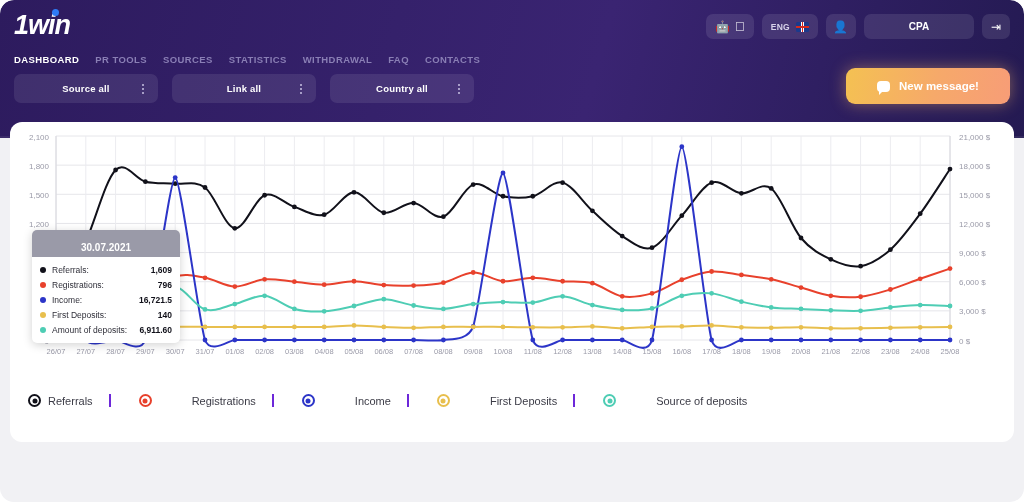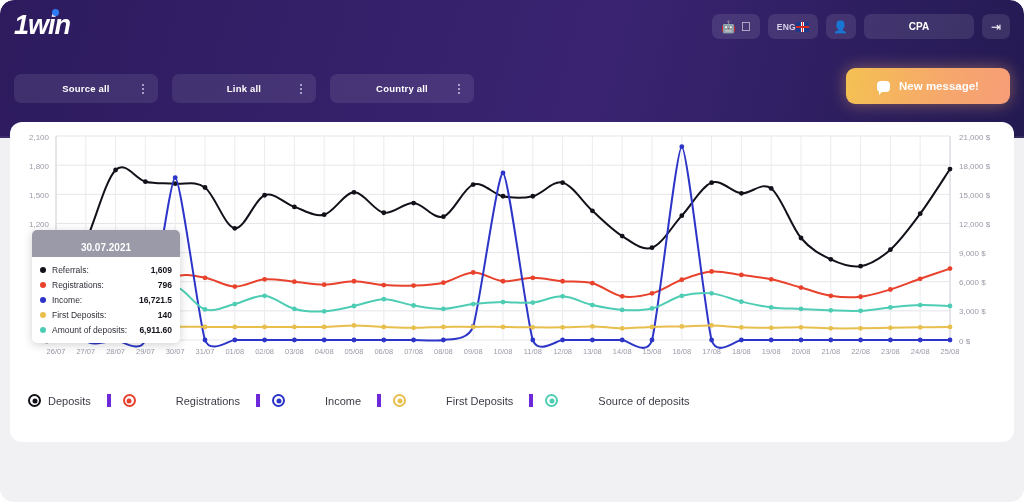--- a/index.html
+++ b/index.html
@@ -53,21 +53,21 @@
   .nav-item.active { color: #ffffff; }
 
   .topright {
     position: absolute; right: 14px; top: 14px;
     display: flex; align-items: center; gap: 8px;
   }
   .pill {
     height: 25px; border-radius: 7px;
     background: rgba(255,255,255,0.10);
     display: flex; align-items: center; justify-content: center;
-    gap: 0; padding: 0 9px; cursor: pointer;
+    gap: 6px; padding: 0 9px; cursor: pointer;
   }
   .pill.store { gap: 5px; }
   .ic-android { font-size: 12px; color: #9ccc4f; line-height: 1; }
   .ic-apple { font-size: 13px; color: #ffffff; line-height: 1; }
   .lang-txt { font-size: 8.5px; font-weight: bold; color: #d8d3ea; letter-spacing: .3px; }
   .flag {
     width: 13px; height: 10px; border-radius: 1.5px; position: relative;
     background: #1b3a8c; overflow: hidden; flex: none;
   }
   .flag:before {
@@ -144,21 +144,21 @@
 
   
   .legend {
     position: absolute; left: 18px; top: 272px;
     display: flex; align-items: center; gap: 0px;
   }
   .legend-item {
     display: flex; align-items: center; gap: 7px;
     padding: 0 16px 0 0; cursor: pointer;
   }
-  .legend-item + .legend-item { padding-left: 12px; border-left: 4px solid #6d28d9; gap: 40px; }
+  .legend-item + .legend-item { padding-left: 28px; border-left: 2px solid #6d28d9; gap: 40px; }
   .lg-ring {
     width: 13px; height: 13px; border-radius: 50%;
     border: 2px solid currentColor; position: relative; flex: none;
   }
   .lg-ring:after {
     content: ""; position: absolute; left: 50%; top: 50%;
     width: 5px; height: 5px; border-radius: 50%;
     background: currentColor; transform: translate(-50%, -50%);
   }
   .lg-text { font-size: 11px; color: #3b3b46; white-space: nowrap; }
@@ -234,20 +234,29 @@
 
 <div class="app">
 
   <div class="header">
 
     <div class="logo">
       <span>1</span><span>win</span>
       <span class="dot"></span>
     </div>
 
+    <div class="nav">
+      <div class="nav-item active">DASHBOARD</div>
+      <div class="nav-item">PR TOOLS</div>
+      <div class="nav-item">SOURCES</div>
+      <div class="nav-item">STATISTICS</div>
+      <div class="nav-item">WITHDRAWAL</div>
+      <div class="nav-item">FAQ</div>
+      <div class="nav-item">CONTACTS</div>
+    </div>
 
     <div class="topright">
       <div class="pill store">
         <span class="ic-android">🤖</span>
         <span class="ic-apple"></span>
       </div>
       <div class="pill">
         <span class="lang-txt">ENG</span>
         <span class="flag"></span>
       </div>
@@ -579,21 +588,21 @@
           <span class="tt-dot" style="background:#4ecdb4"></span>
           <span class="tt-name">Amount of deposits:</span>
           <span class="tt-val">6,911.60</span>
         </div>
       </div>
     </div>
 
     <div class="legend">
       <div class="legend-item">
         <span class="lg-ring" style="color:#11111a"></span>
-        <span class="lg-text">Deposits</span>
+        <span class="lg-text">Referrals</span>
       </div>
       <div class="legend-item">
         <span class="lg-ring" style="color:#e8412c"></span>
         <span class="lg-text">Registrations</span>
       </div>
       <div class="legend-item">
         <span class="lg-ring" style="color:#2c35c8"></span>
         <span class="lg-text">Income</span>
       </div>
       <div class="legend-item">

